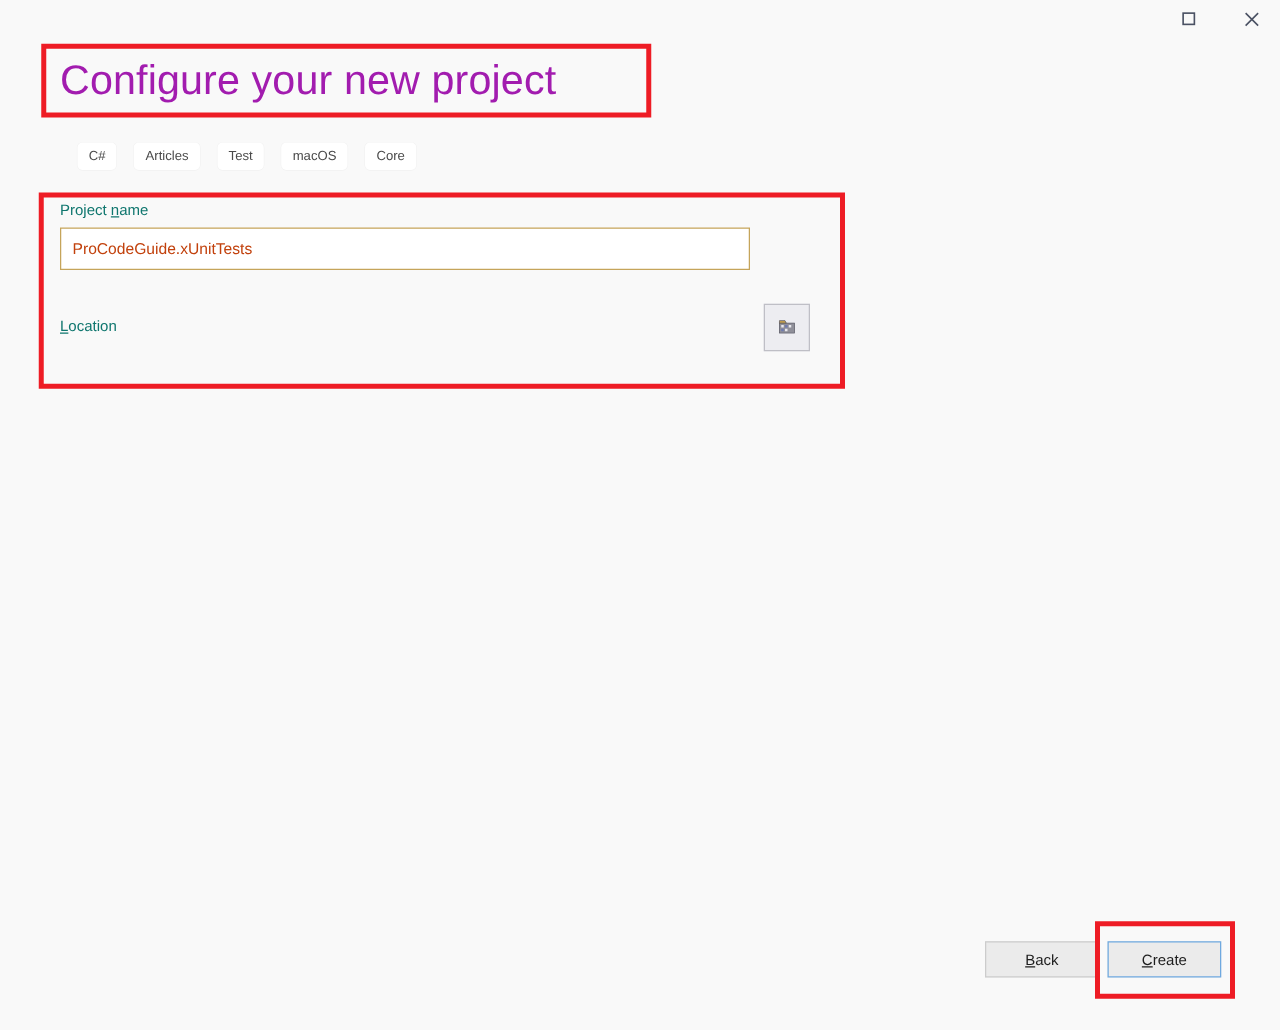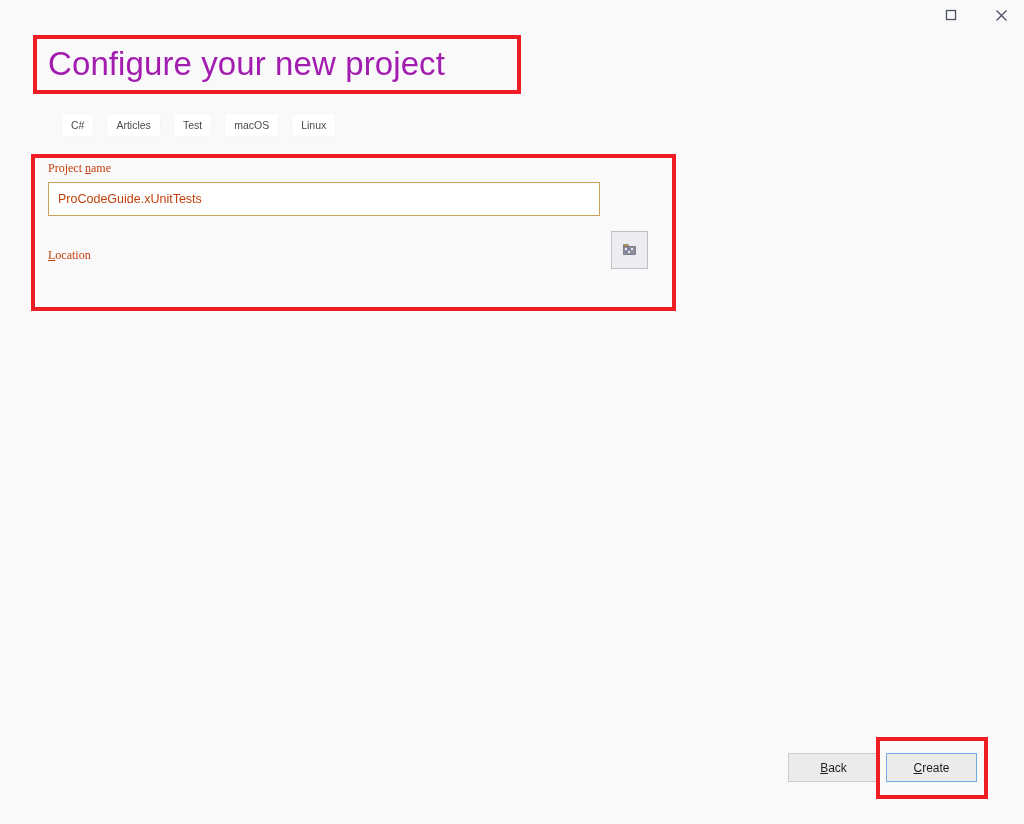--- a/index.html
+++ b/index.html
@@ -79,25 +79,24 @@
 
   
   #form-area {
     position: absolute;
     left: 48px;
     top: 160px;
     width: 600px;
   }
   .field-label {
     font-size: 12px;
-    color: #c2410c;
+    color: #0f766e;
     margin-bottom: 6px;
     line-height: 16px;
     display: block;
-    font-family: Liberation Serif, serif;
   }
   .field-label u {
     text-decoration: underline;
   }
 
   #project-name-input {
     box-sizing: border-box;
     width: 552px;
     height: 34px;
     border: 1px solid #c5a45a;
@@ -105,22 +104,22 @@
     font-family: "Liberation Sans", sans-serif;
     font-size: 12.5px;
     color: #c2410c;
     padding: 0 9px;
     outline: none;
     display: block;
   }
 
   #location-row {
     display: flex;
-    align-items: flex-end;
-    margin-top: 18px;
+    align-items: center;
+    margin-top: 30px;
   }
   #location-combo {
     position: relative;
     box-sizing: border-box;
     width: 552px;
     height: 32px;
     border: 1px solid #a9b0c0;
     background: #e9ecf5;
     display: flex;
     align-items: center;
@@ -233,21 +232,21 @@
   </div>
 </div>
 
 <div id="page-title">Configure your new project</div>
 
 <div id="subtitle-row">
   <span class="tag-pill">C#</span>
   <span class="tag-pill">Articles</span>
   <span class="tag-pill">Test</span>
   <span class="tag-pill">macOS</span>
-  <span class="tag-pill">Linux</span>
+  <span class="tag-pill">Core</span>
 </div>
 
 <div id="form-area">
 
   <label class="field-label"><span>Project </span><u>n</u><span>ame</span></label>
 
   <input id="project-name-input" type="text" value="ProCodeGuide.xUnitTests" style="border-color: rgb(197, 164, 90);">
 
   <div id="location-row">
     <div style="width:552px;">

